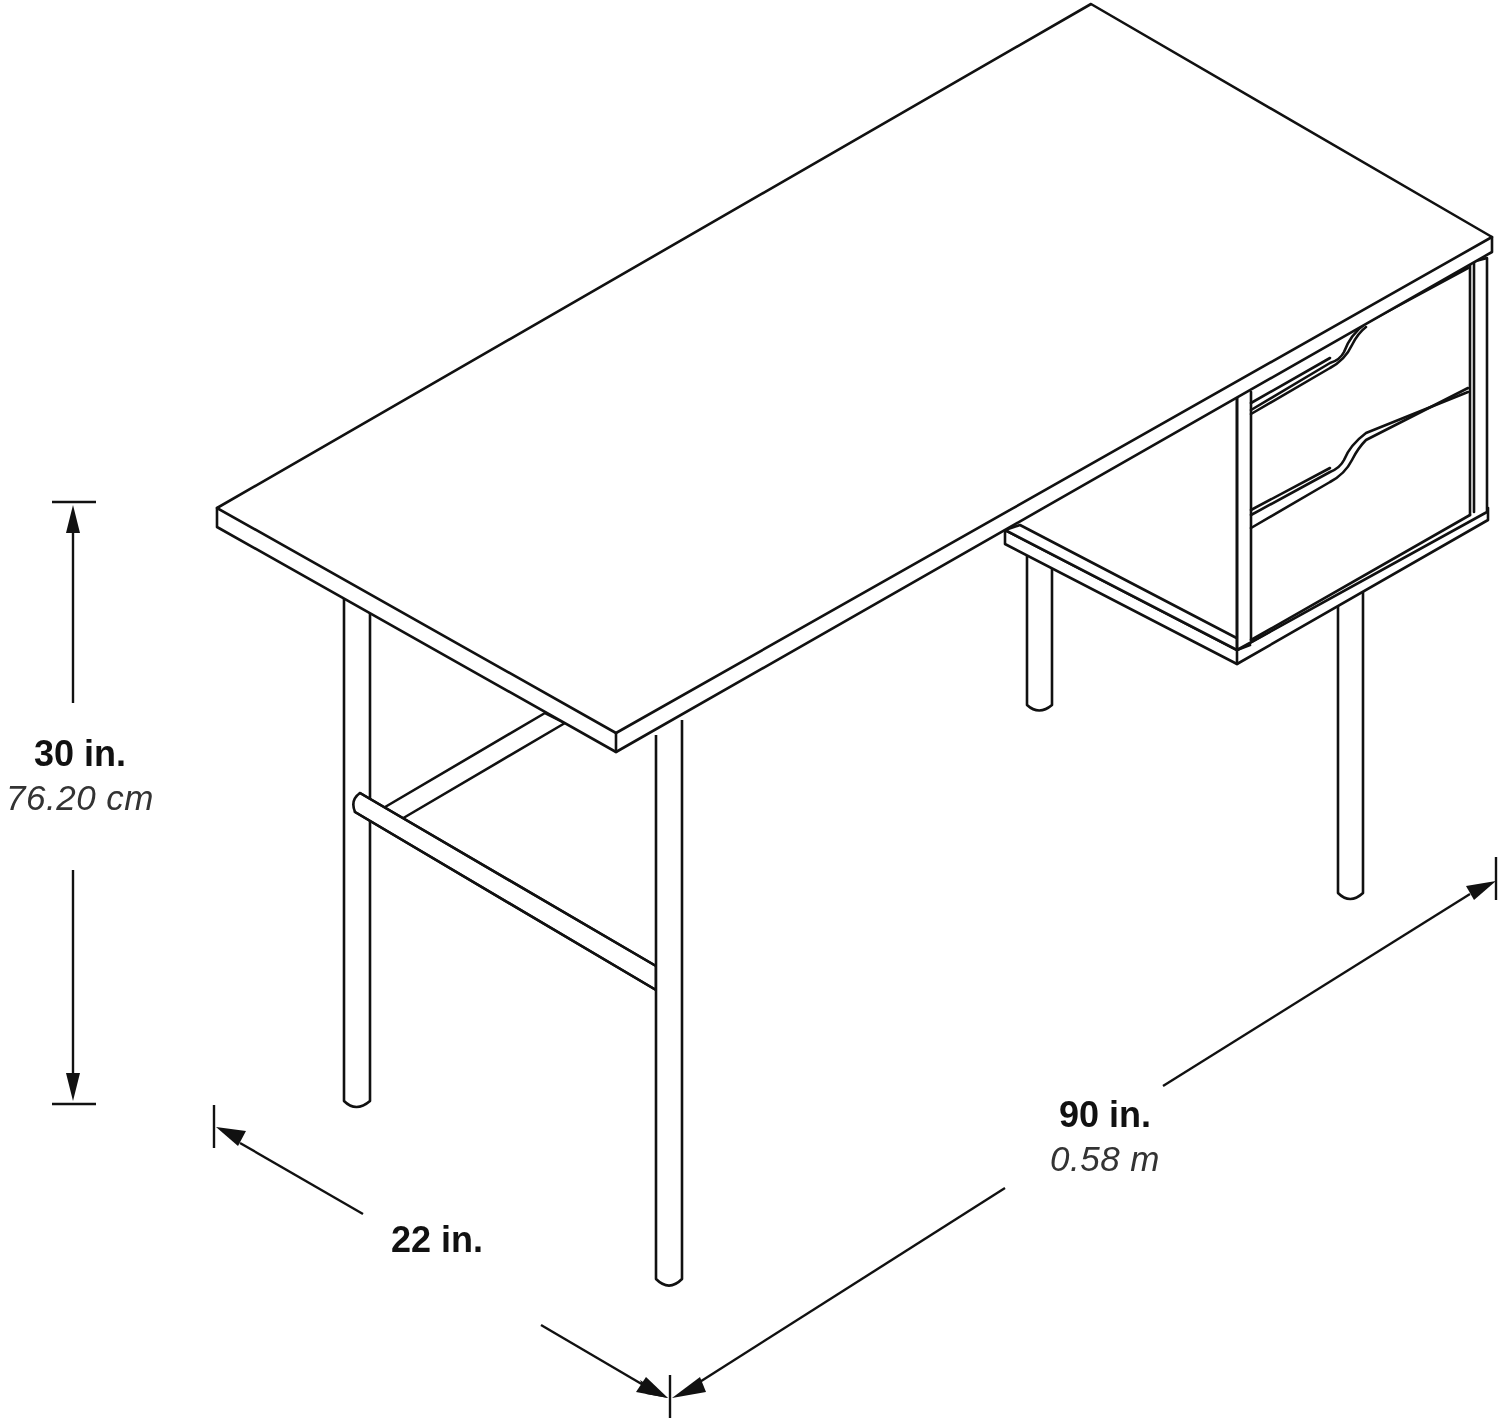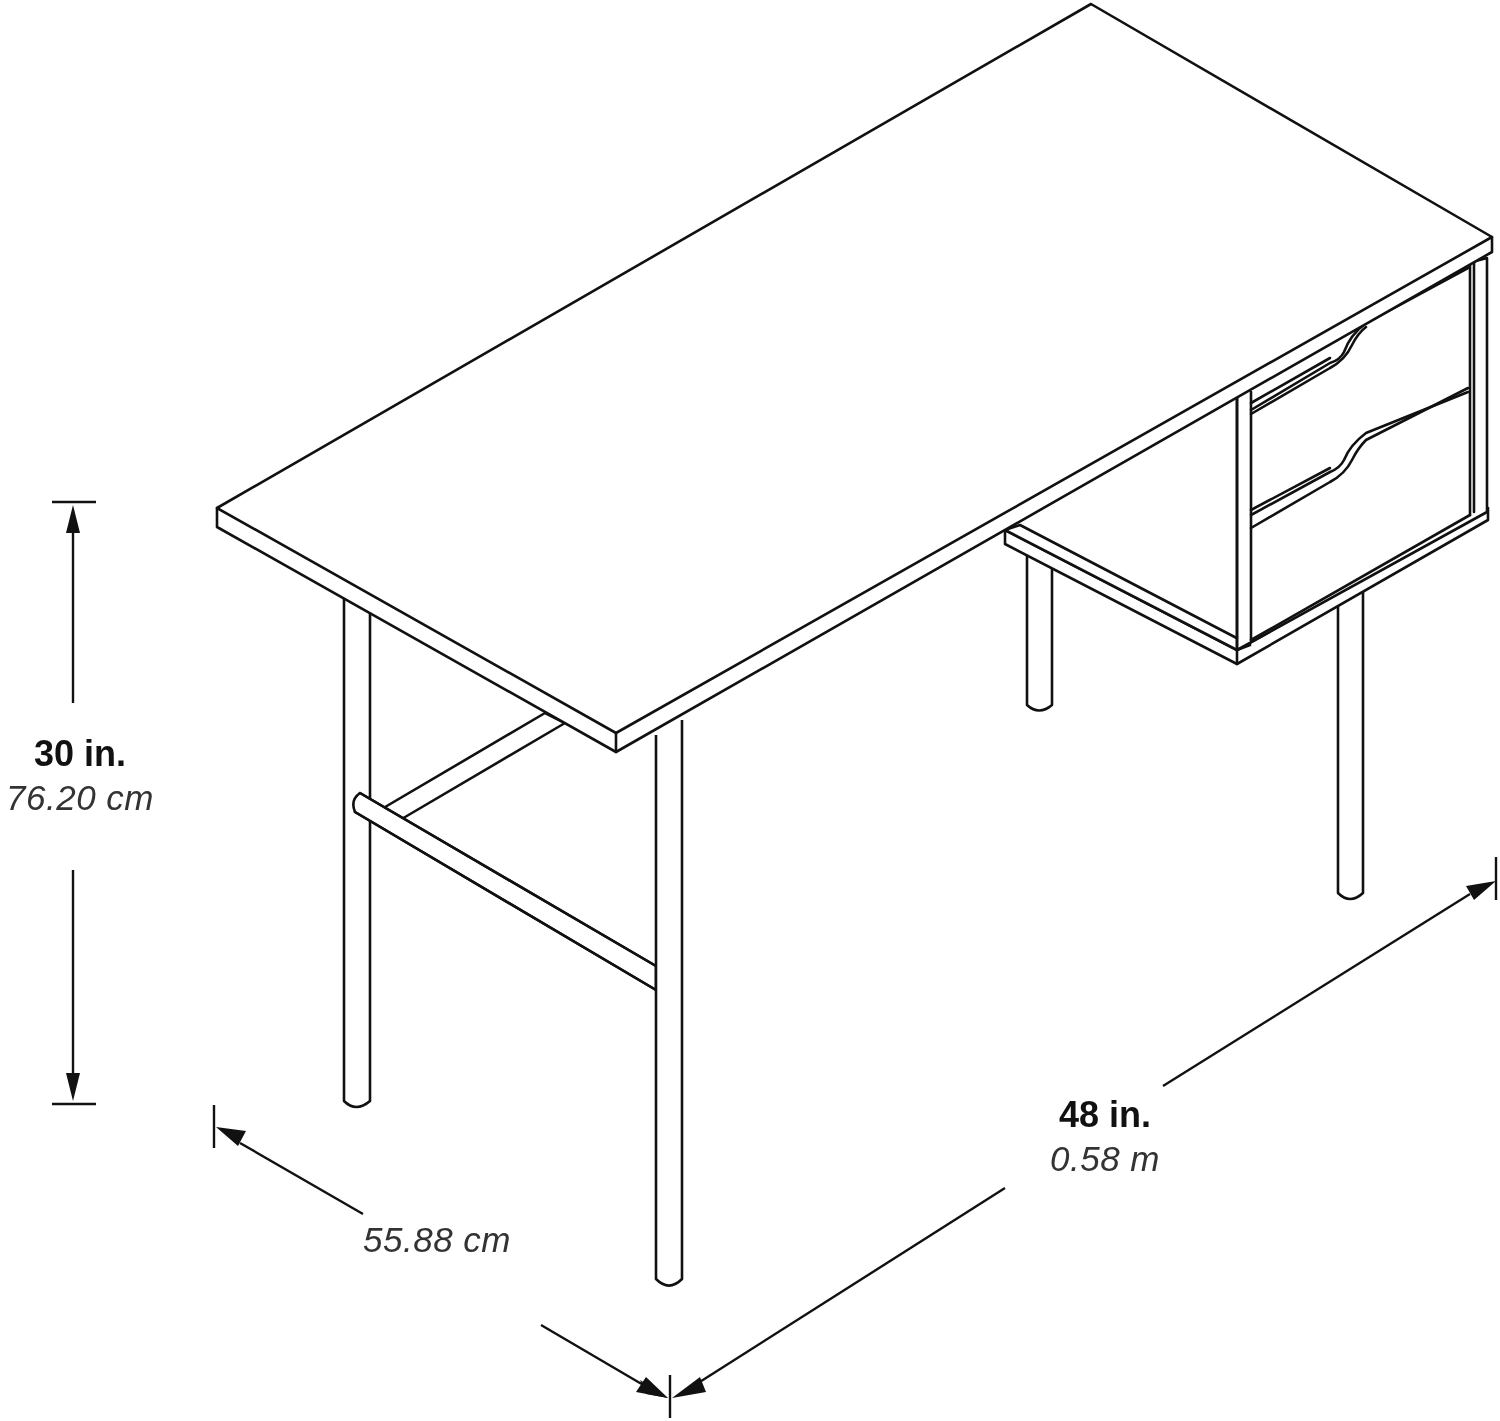--- a/index.html
+++ b/index.html
@@ -99,19 +99,19 @@
     <line class="dim" x1="1496" y1="857" x2="1496" y2="900"></line>
   </g>
 </svg>
 
 <div class="label" style="left:-20px; top:732px; width:200px;">
   <span class="imp">30 in.</span>
   <span class="met">76.20 cm</span>
 </div>
 
 <div class="label" style="left:337px; top:1218px; width:200px;">
-  <span class="met">55.88 cm</span>
+  <span class="imp">22 in.</span>
 </div>
 
 <div class="label" style="left:1005px; top:1093px; width:200px;">
-  <span class="imp">48 in.</span>
+  <span class="imp">90 in.</span>
   <span class="met">0.58 m</span>
 </div>
 
 </body></html>

